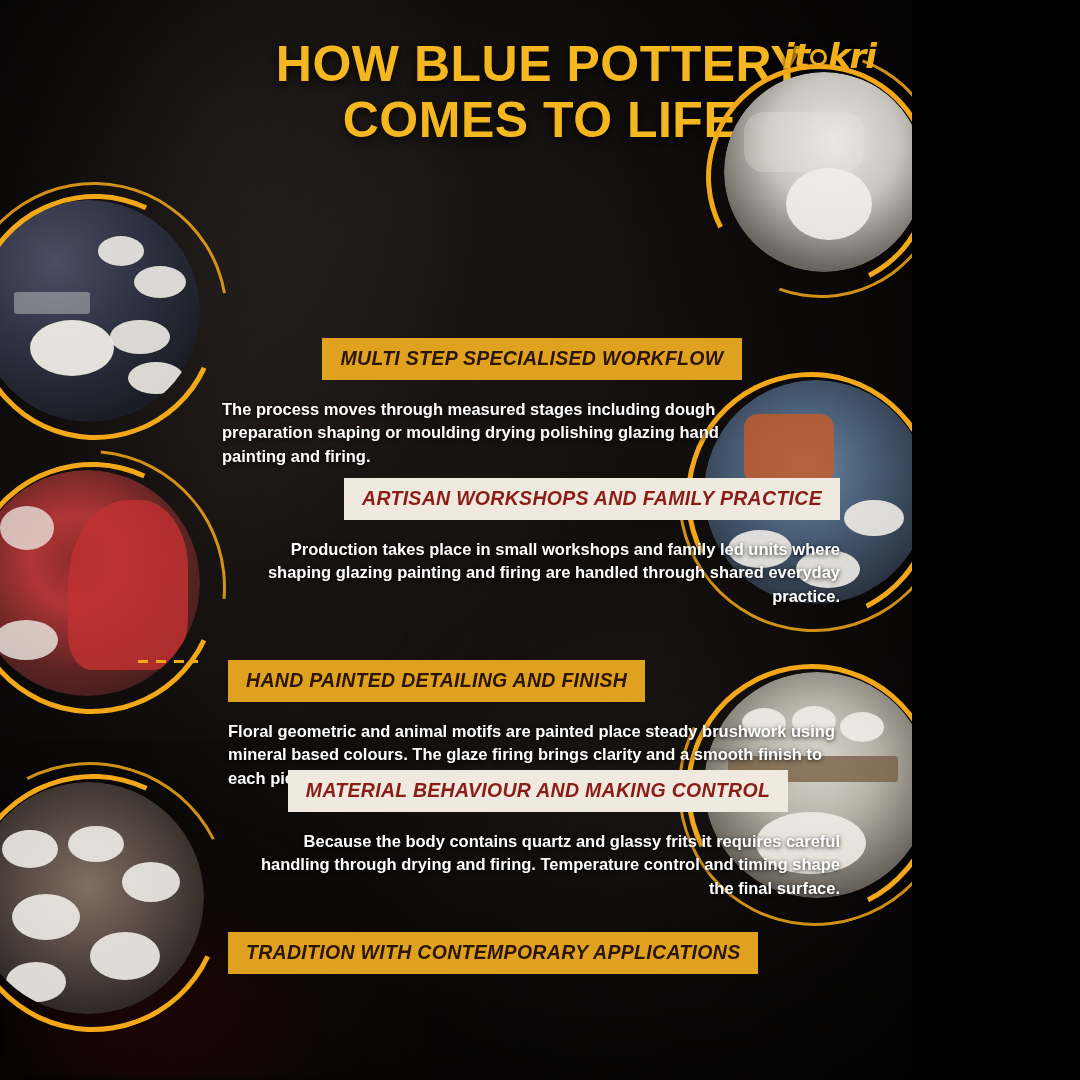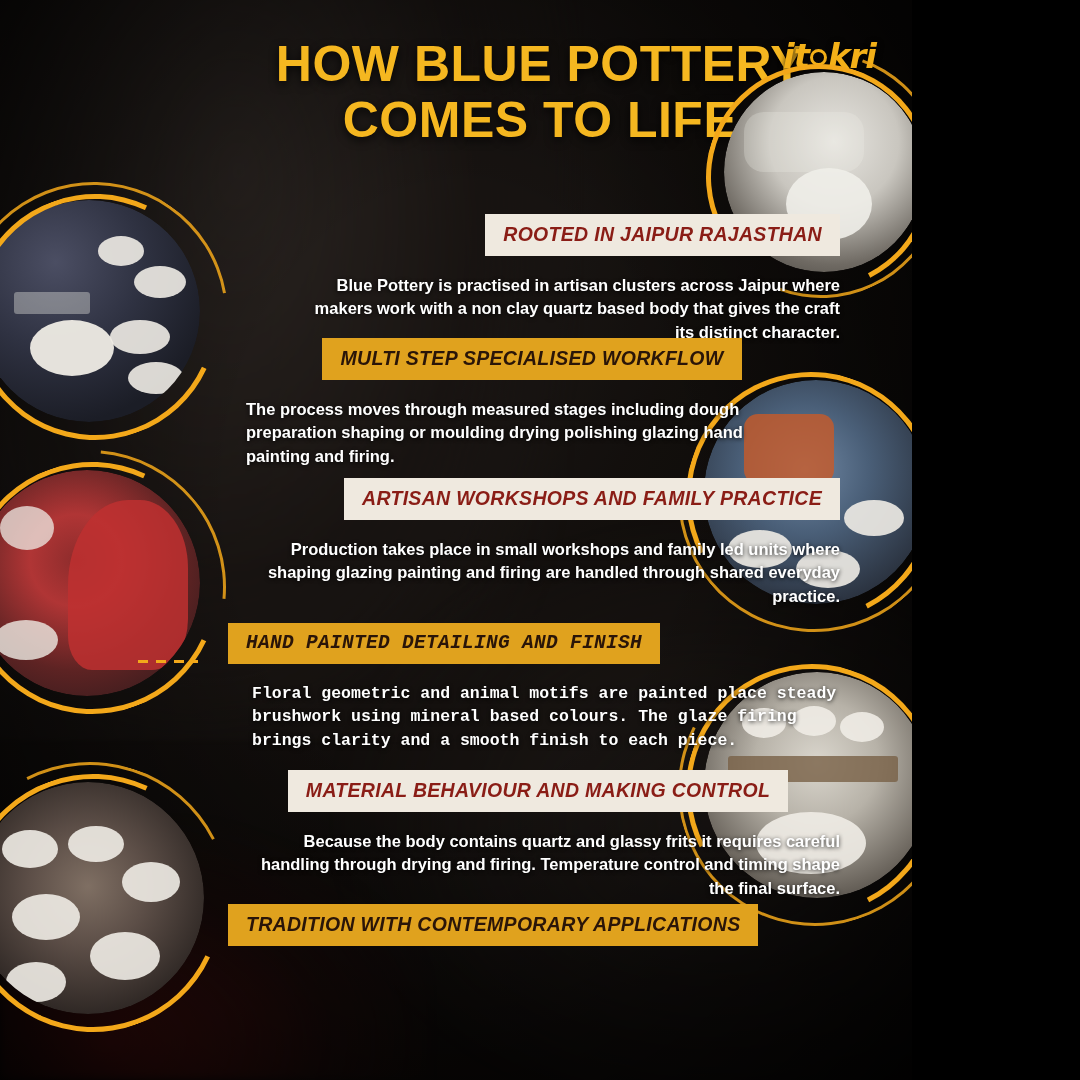--- a/index.html
+++ b/index.html
@@ -197,21 +197,20 @@
   .banner.gold {
     background: #e0a21e;
     color: #2a1508;
   }
   .body-text {
     color: #ffffff;
     font-size: 16.5px;
     font-weight: 700;
     line-height: 1.42;
     text-shadow: 0 1px 4px rgba(0,0,0,0.85);
-    margin-left: 24px;
   }
   .align-right { text-align: right; }
   .align-left { text-align: left; }
 
   
   .dash {
     position: absolute;
     height: 3px;
     background: repeating-linear-gradient(90deg, #f3a81a 0 10px, transparent 10px 18px);
   }
@@ -301,54 +300,48 @@
       <div class="pbar" style="left:24px; top:84px; width:170px; height:26px; background:rgba(120,96,70,0.8);"></div>
       <div class="pdot" style="left:52px; top:140px; width:110px; height:62px;"></div>
     </div>
   </div>
   <div class="ring partial-right" style="right:-26px; top:664px; width:242px; height:242px;"></div>
   <div class="ring thin" style="right:-40px; top:652px; width:268px; height:268px; border-color:transparent transparent #f3a81a #f3a81a; transform:rotate(-18deg);"></div>
 
   <div class="dash" style="left:138px; top:660px; width:60px;"></div>
   <div class="dash" style="right:142px; top:512px; width:58px;"></div>
 
-  <div class="row" style="left:240px; top:214px; width:600px;">
-    <div style="text-align:right;">
-      <div class="banner cream">ROOTED IN JAIPUR RAJASTHAN</div>
-    </div>
-    <div class="body-text align-right" style="margin-top:18px; margin-left:60px;">Blue Pottery is practised in artisan clusters across Jaipur where makers work with a non clay quartz based body that gives the craft its distinct character.</div>
-  </div>
 
   <div class="row" style="left:222px; top:338px; width:620px;">
     <div style="text-align:center;">
       <div class="banner gold">MULTI STEP SPECIALISED WORKFLOW</div>
     </div>
     <div class="body-text align-left" style="margin-top:18px; width:540px;">The process moves through measured stages including dough preparation shaping or moulding drying polishing glazing hand painting and firing.</div>
   </div>
 
   <div class="row" style="left:236px; top:478px; width:604px;">
     <div style="text-align:right;text-decoration:underline;">
       <div class="banner cream">ARTISAN WORKSHOPS AND FAMILY PRACTICE</div>
     </div>
     <div class="body-text align-right" style="margin-top:18px; margin-left:10px;">Production takes place in small workshops and family led units where shaping glazing painting and firing are handled through shared everyday practice.</div>
   </div>
 
-  <div class="row" style="left:228px; top:623px; width:614px;font-family:Liberation Mono, monospace;">
+  <div class="row" style="left:228px; top:660px; width:614px;">
     <div style="text-align:left;">
       <div class="banner gold">HAND PAINTED DETAILING AND FINISH</div>
     </div>
     <div class="body-text align-left" style="margin-top:18px; width:610px;">Floral geometric and animal motifs are painted place steady brushwork using mineral based colours. The glaze firing brings clarity and a smooth finish to each piece.</div>
   </div>
 
   <div class="row" style="left:236px; top:770px; width:604px;">
     <div style="text-align:center;">
       <div class="banner cream">MATERIAL BEHAVIOUR AND MAKING CONTROL</div>
     </div>
     <div class="body-text align-right" style="margin-top:18px; margin-left:20px;">Because the body contains quartz and glassy frits it requires careful handling through drying and firing. Temperature control and timing shape the final surface.</div>
   </div>
 
   <div class="row" style="left:228px; top:904px; width:614px;">
-    <div style="text-align:left;">
+    <div style="text-align:left;margin-top:28px;">
       <div class="banner gold">TRADITION WITH CONTEMPORARY APPLICATIONS</div>
     </div>
   </div>
 
 </div>
 
 </body></html>

